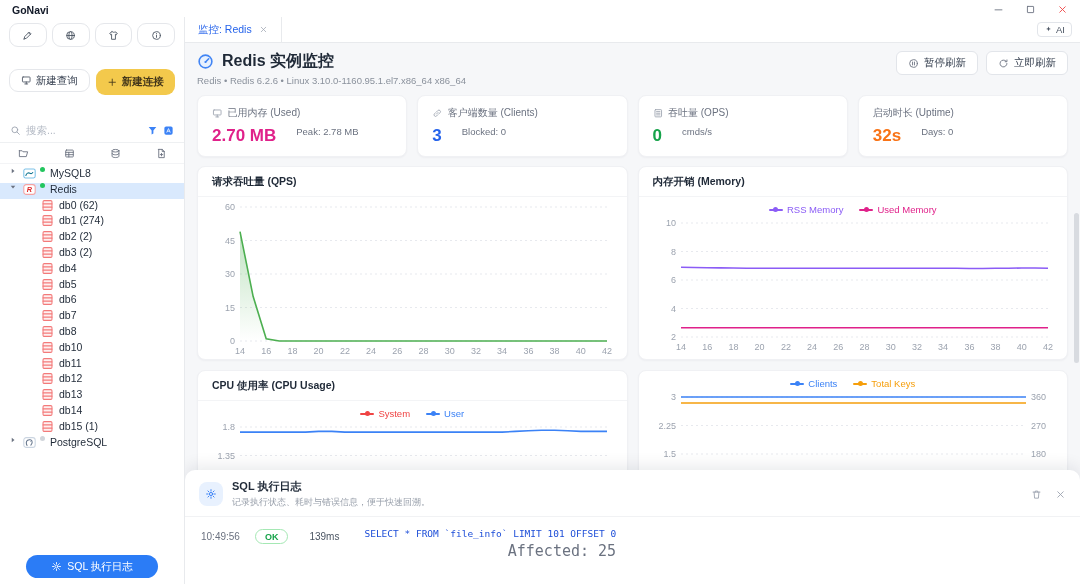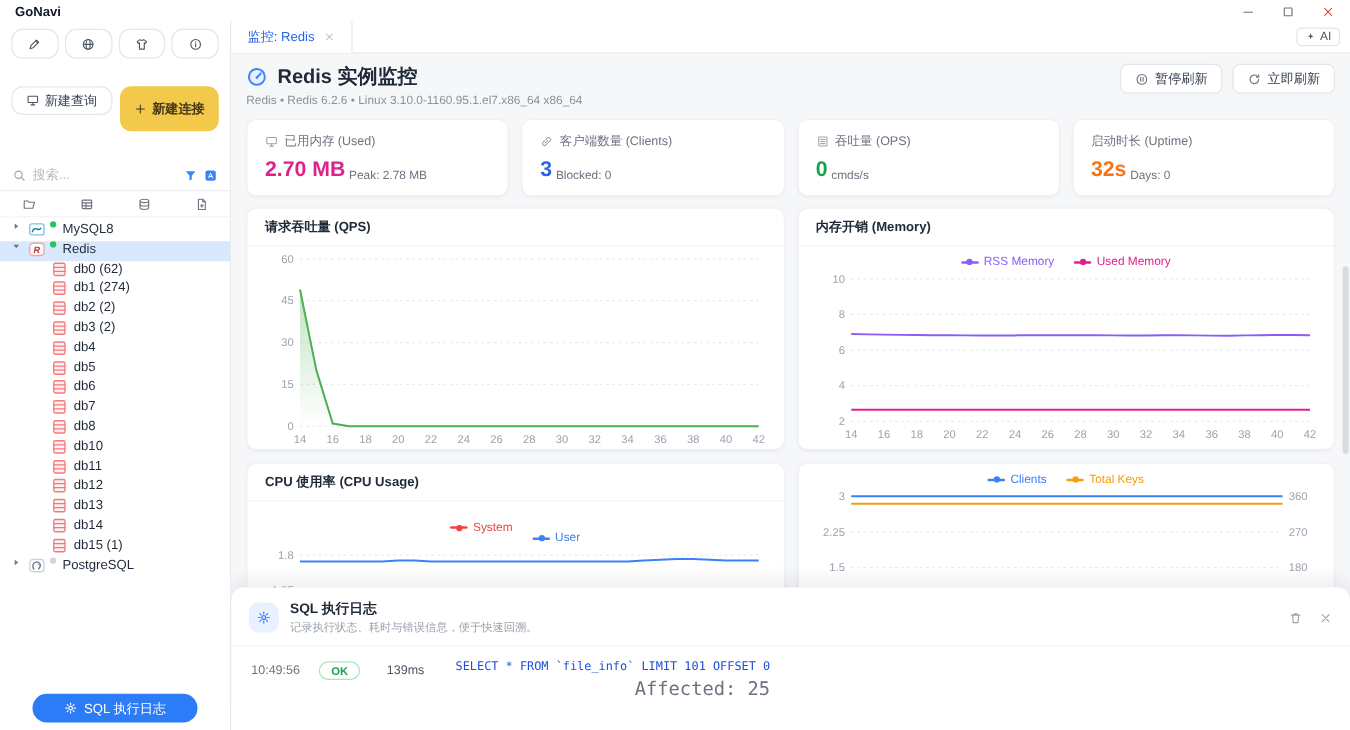--- a/index.html
+++ b/index.html
@@ -19,21 +19,21 @@
 
 
 .sidebar { width:185px; min-width:185px; background:#fff; border-right:1px solid #e8eaed;
   position:relative; display:flex; flex-direction:column; padding-top:6px; }
 .icon-row { display:flex; gap:5px; padding:0 9px; margin-bottom:6px; }
 .icon-btn { flex:1; height:24px; border:1px solid #e5e7eb; border-radius:9px; background:#fff;
   display:flex; align-items:center; justify-content:center; color:#4b5563; font-size:11px; cursor:pointer; }
 .action-row { display:flex; gap:6px; padding:16px 9px; margin-bottom:7px; }
 .btn-newquery { flex:1; height:23px; border:1px solid #e5e7eb; border-radius:9px; background:#fff;
   display:flex; align-items:center; justify-content:center; gap:4px; font-size:10.5px; color:#374151; cursor:pointer; }
-.btn-newconn { flex:1; height:36px; border:none; border-radius:9px; background:#f3c94c;
+.btn-newconn { flex:1; height:26px; border:none; border-radius:9px; background:#f3c94c;
   display:flex; align-items:center; justify-content:center; gap:4px; font-size:10.5px; color:#44371a; font-weight:bold; cursor:pointer; }
 .search-row { display:flex; align-items:center; gap:5px; padding:0 10px; height:25px;
   border-bottom:1px solid #eef0f2; color:#9ca3af; font-size:11px; }
 .search-input { border:none; outline:none; flex:1; font-size:10.5px; color:#374151; min-width:0; background:transparent; }
 .search-input::placeholder { color:#b3b9c4; }
 .funnel { color:#3b82f6; font-size:11px; display:flex; cursor:pointer; }
 .tree-toolbar { display:flex; align-items:center; justify-content:space-around; height:21px;
   border-bottom:1px solid #f3f4f6; color:#6b7280; font-size:11px; }
 .tt-icon { display:flex; cursor:pointer; }
 .tree { flex:1; overflow:hidden; padding-top:3px; font-size:10.5px; color:#1f2937; }
@@ -67,21 +67,21 @@
 .ph-actions { margin-left:auto; display:flex; gap:8px; }
 .hdr-btn { display:flex; align-items:center; gap:5px; height:24px; padding:0 11px; border:1px solid #e2e5ea;
   border-radius:6px; background:#fff; font-size:10.5px; color:#374151; cursor:pointer; }
 .hdr-btn .ic { display:flex; color:#6b7280; font-size:11px; }
 
 .stats-row { display:flex; gap:10px; margin-top:9px; }
 .stat-card { flex:1; background:#fff; border-radius:8px; padding:10px 14px;
   border:1px solid #f0f1f4; box-shadow:0 1px 2px rgba(16,24,40,.04); }
 .stat-label { display:flex; align-items:center; gap:5px; font-size:10px; color:#6b7280; }
 .stat-label .ic { display:flex; font-size:10.5px; color:#9ca3af; }
-.stat-value-row { display:flex; align-items:flex-end; gap:3px; margin-top:6px; }
+.stat-value-row { display:flex; align-items:flex-start; gap:20px; margin-top:6px; }
 .stat-value { font-size:17px; font-weight:bold; }
 .stat-sub { font-size:9.5px; color:#6b7280; }
 
 .charts-grid { display:grid; grid-template-columns:1fr 1fr; gap:10px; margin-top:9px; }
 .chart-card { background:#fff; border-radius:8px; border:1px solid #f0f1f4;
   box-shadow:0 1px 2px rgba(16,24,40,.04); height:194px; overflow:hidden; }
 .chart-title { padding:8px 14px 7px; font-size:10.5px; font-weight:bold; color:#1f2937; border-bottom:1px solid #f3f4f6; }
 .chart-body { padding:2px 8px 0; }
 .legend { display:flex; justify-content:center; gap:16px; font-size:9.5px; margin:5px 0 0; }
 .legend-item { display:flex; align-items:center; gap:4px; }
@@ -643,21 +643,21 @@
             </div>
         </div>
         <div class="chart-card">
           <div class="chart-title">CPU 使用率 (CPU Usage)</div>
           <div class="chart-body">
               <div class="legend">
                 <span class="legend-item" style="color: rgb(239, 68, 68);">
                   <span class="lm" style="background: rgb(239, 68, 68);"></span>
                   <span>System</span>
                 </span>
-                <span class="legend-item" style="color: rgb(59, 130, 246); margin-top: 17px;">
+                <span class="legend-item" style="color: rgb(59, 130, 246);">
                   <span class="lm" style="background: rgb(59, 130, 246);"></span>
                   <span>User</span>
                 </span>
               </div>
               <svg width="413" height="138">
                 <defs></defs>
                 <line x1="34" y1="122.0" x2="401" y2="122.0" stroke="#e7e9ee" stroke-dasharray="2 3"></line>
                 <text x="29" y="125" text-anchor="end" font-size="9" fill="#9ca3af">0</text>
                 <line x1="34" y1="93.5" x2="401" y2="93.5" stroke="#e7e9ee" stroke-dasharray="2 3"></line>
                 <text x="29" y="96.5" text-anchor="end" font-size="9" fill="#9ca3af">0.45</text>

